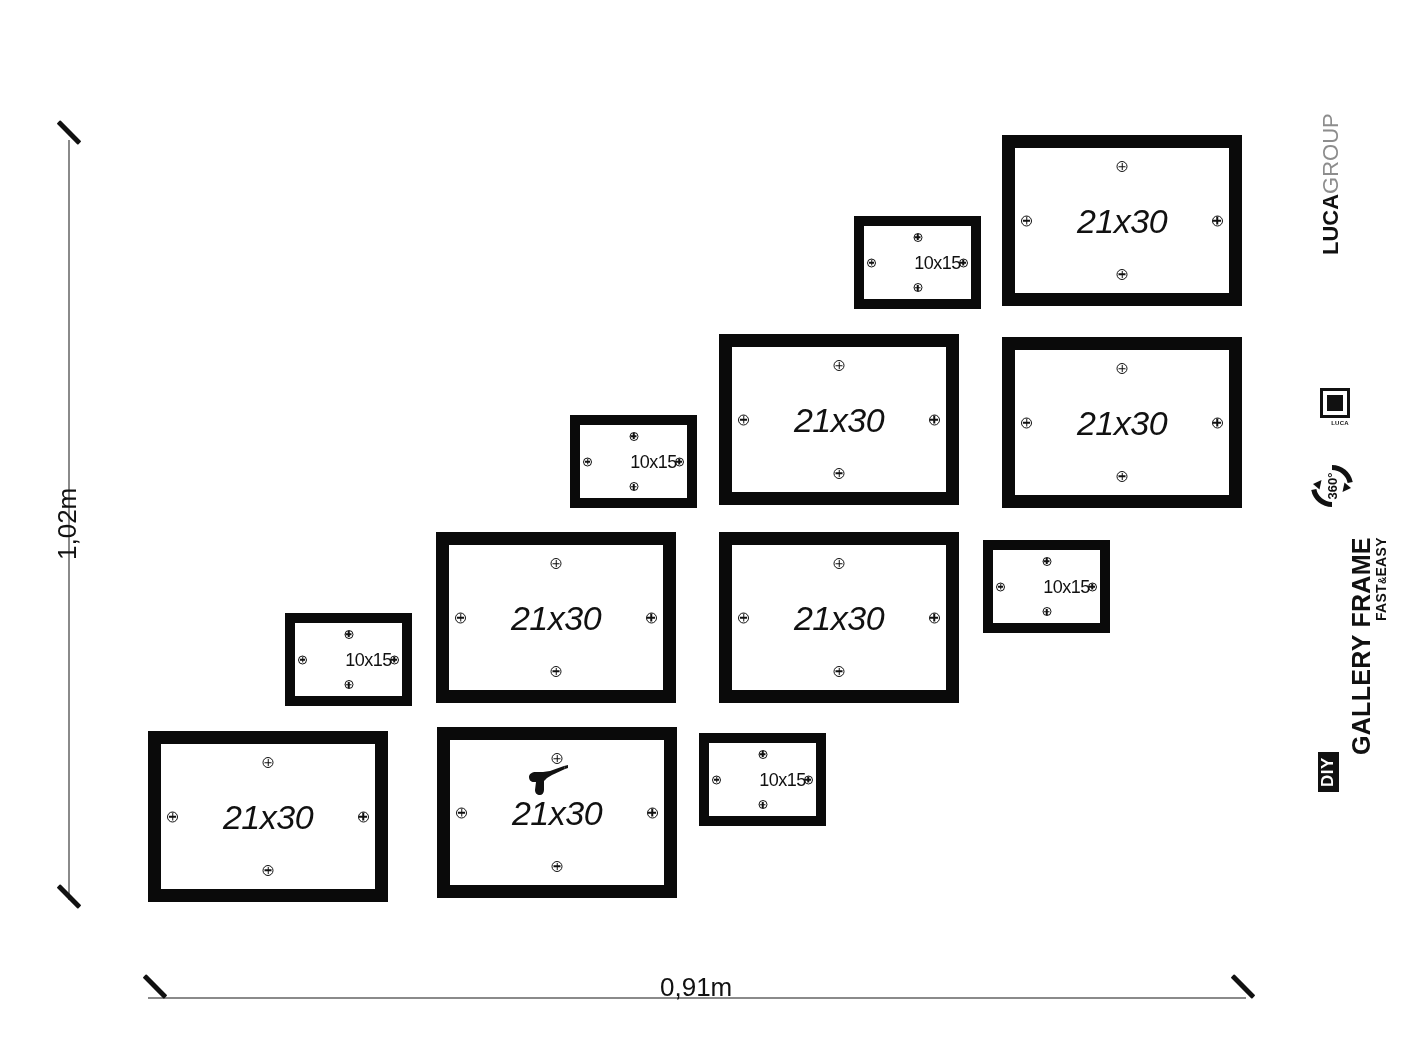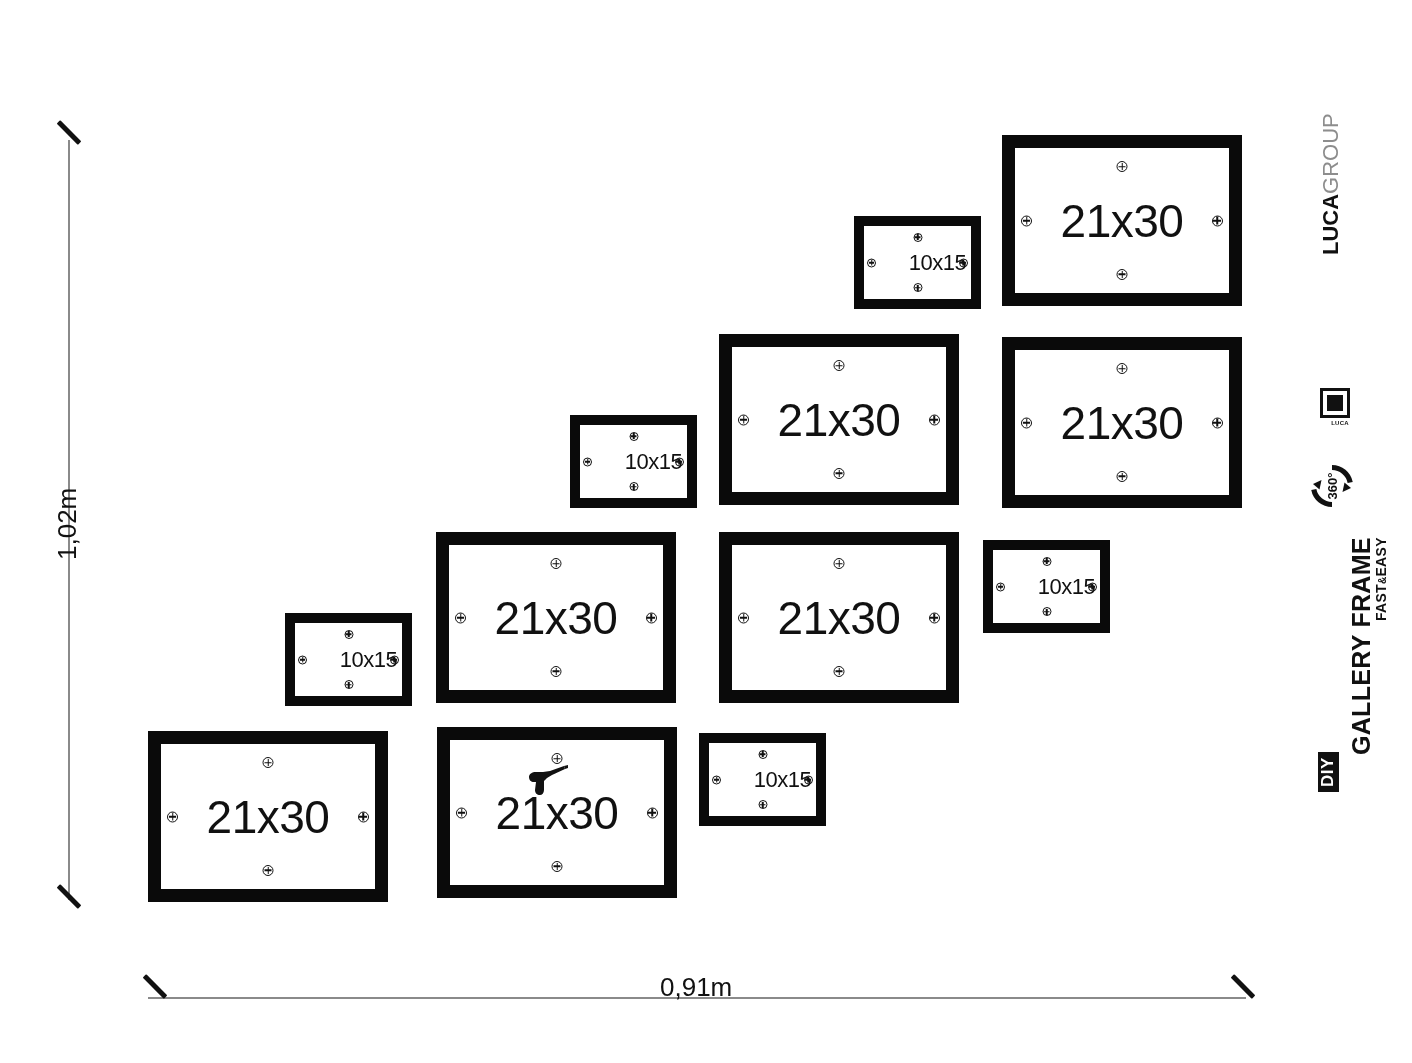--- a/index.html
+++ b/index.html
@@ -46,24 +46,25 @@
     right: 0;
     top: 50%;
     transform: translateY(-50%);
     text-align: center;
     color: #111111;
     font-weight: 400;
     letter-spacing: -0.5px;
     white-space: nowrap;
   }
   .size-large .frame-label {
-    font-size: 46px;
+    font-size: 34px;
+    font-style: italic;
   }
   .size-small .frame-label {
-    font-size: 22px;
+    font-size: 18px;
     margin-left: 40px;
   }
 
   
   .screw {
     position: absolute;
     border-radius: 50%;
     background: #ffffff;
     border: 1.6px solid #111111;
     box-sizing: border-box;

